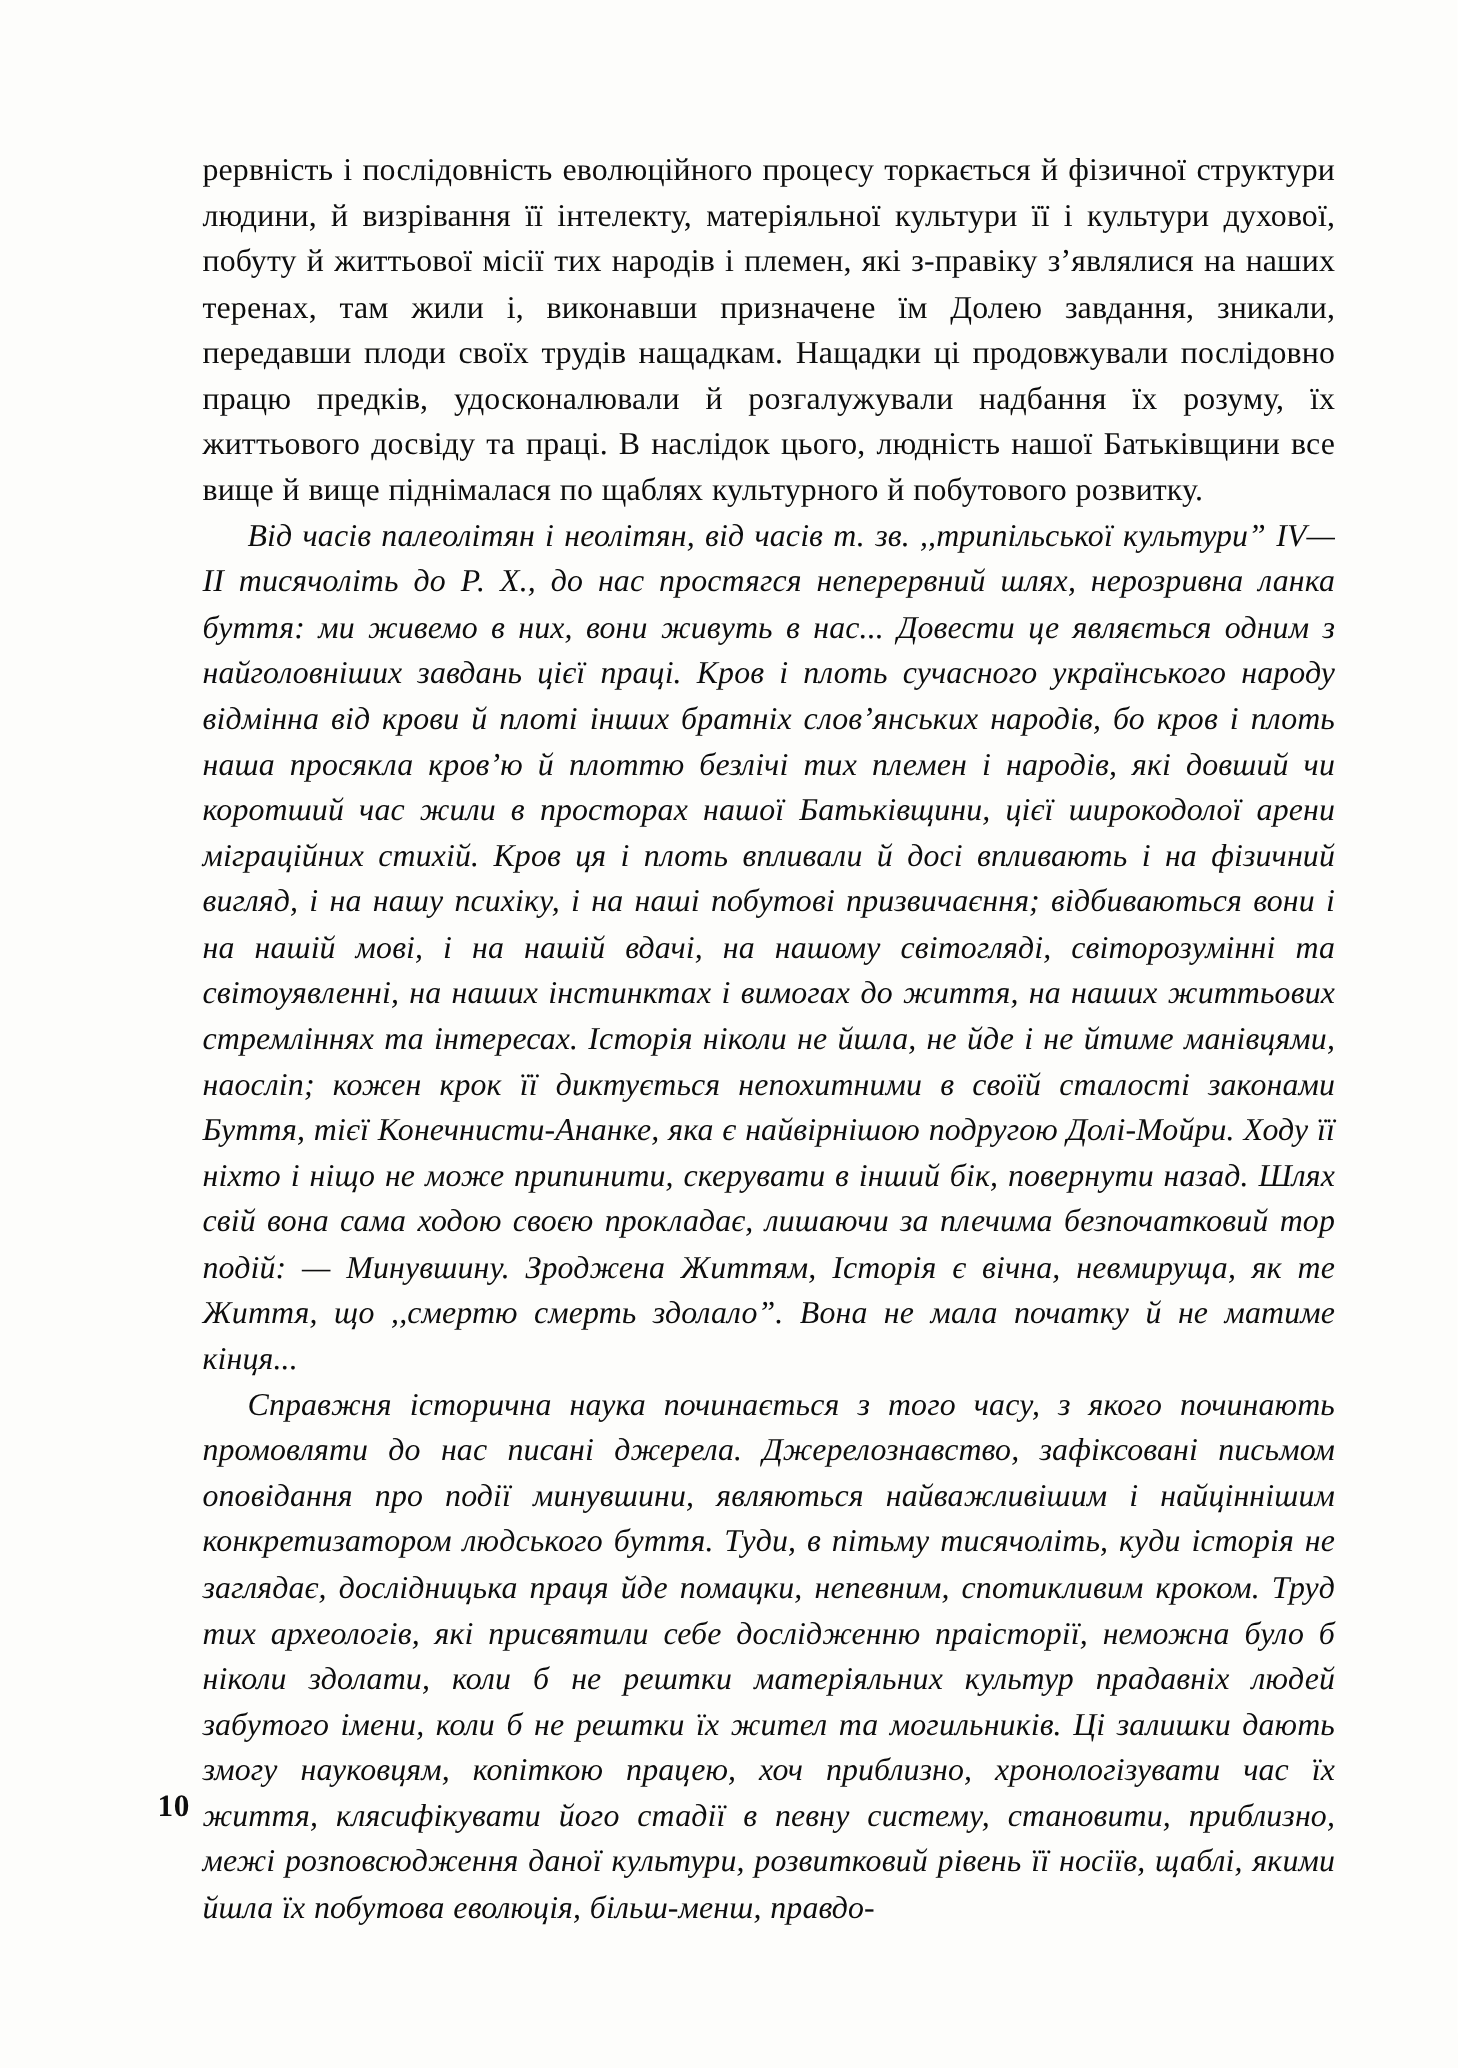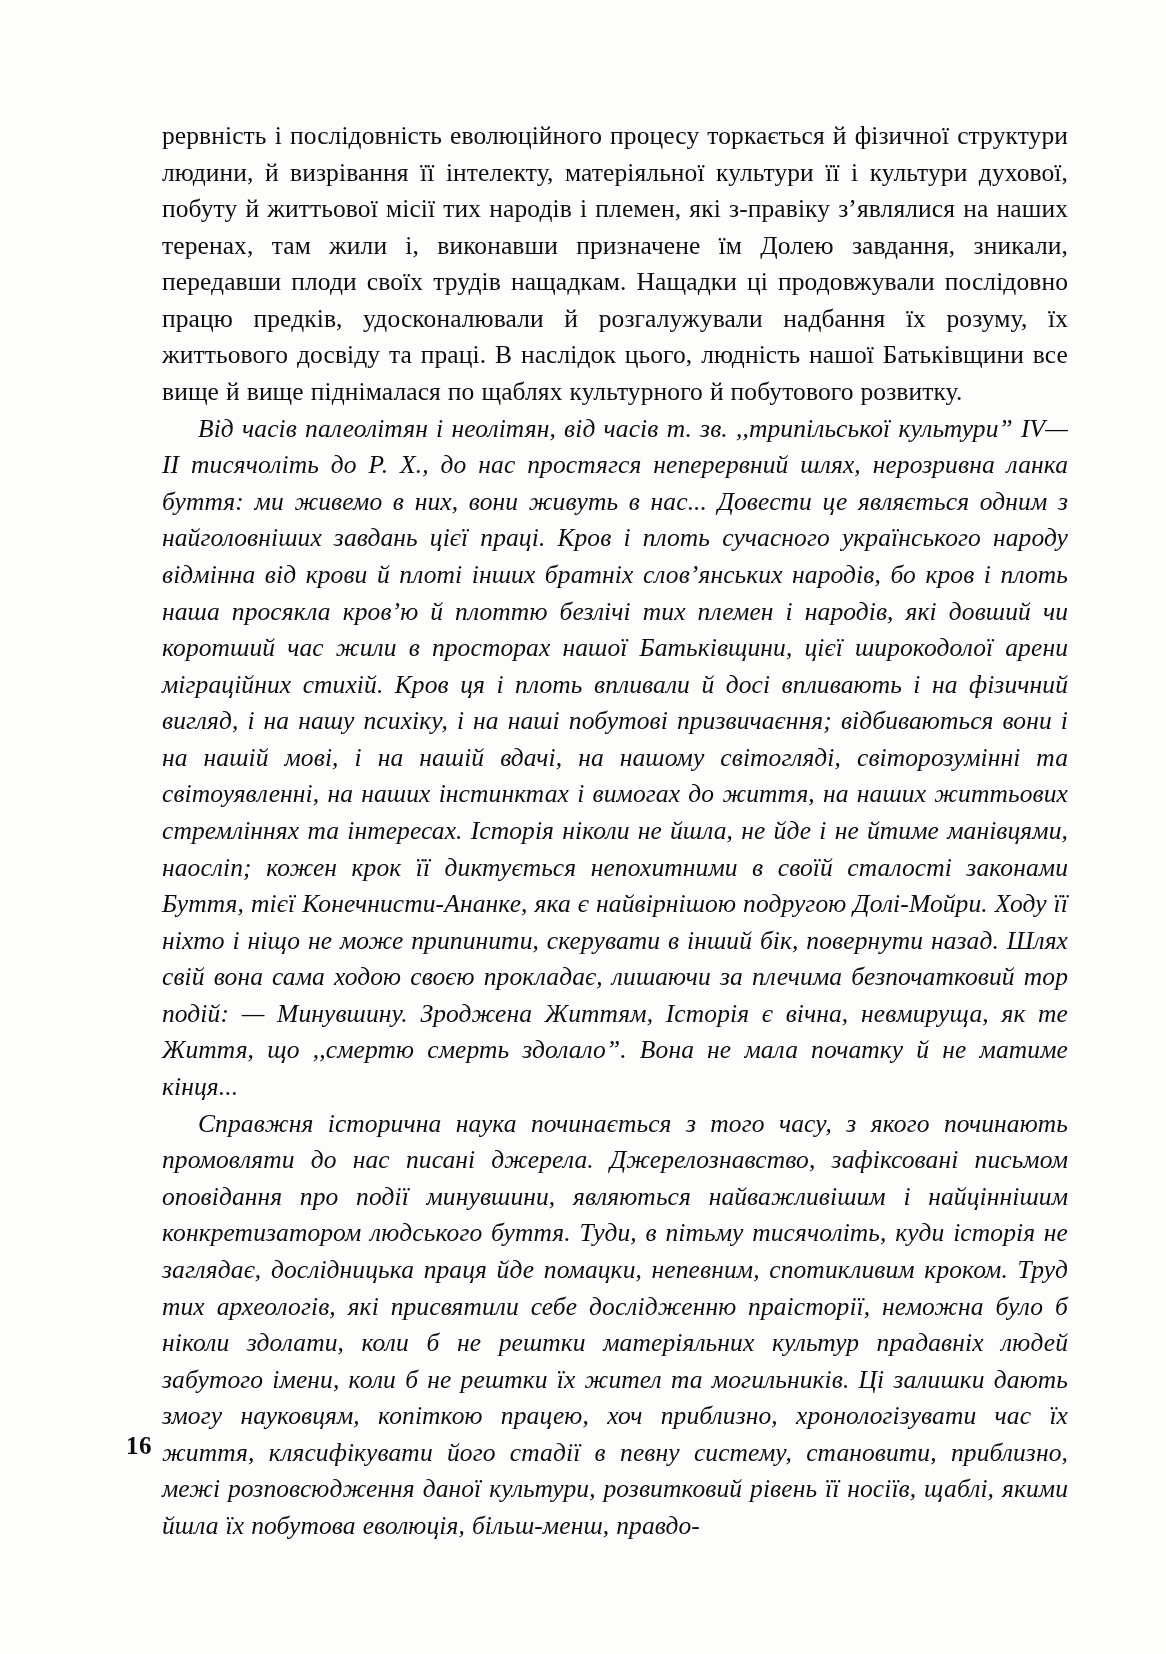--- a/index.html
+++ b/index.html
@@ -60,15 +60,15 @@
 <body>
 
 <div class="page">
 
   <div class="text-column">
     <p class="para">рервність і послідовність еволюційного процесу торкається й фізичної структури людини, й визрівання її інтелекту, матеріяльної культури її і культури духової, побуту й життьової місії тих народів і племен, які з-правіку з’являлися на наших теренах, там жили і, виконавши призначене їм Долею завдання, зникали, передавши плоди своїх трудів нащадкам. Нащадки ці продовжували послідовно працю предків, удосконалювали й розгалужували надбання їх розуму, їх життьового досвіду та праці. В наслідок цього, людність нашої Батьківщини все вище й вище піднімалася по щаблях культурного й побутового розвитку.</p>
     <p class="para indent">Від часів палеолітян і неолітян, від часів т. зв. ,,трипільської культури” IV—II тисячоліть до Р. Х., до нас простягся неперервний шлях, нерозривна ланка буття: ми живемо в них, вони живуть в нас... Довести це являється одним з найголовніших завдань цієї праці. Кров і плоть сучасного українського народу відмінна від крови й плоті інших братніх слов’янських народів, бо кров і плоть наша просякла кров’ю й плоттю безлічі тих племен і народів, які довший чи коротший час жили в просторах нашої Батьківщини, цієї широкодолої арени міграційних стихій. Кров ця і плоть впливали й досі впливають і на фізичний вигляд, і на нашу психіку, і на наші побутові призвичаєння; відбиваються вони і на нашій мові, і на нашій вдачі, на нашому світогляді, світорозумінні та світоуявленні, на наших інстинктах і вимогах до життя, на наших життьових стремліннях та інтересах. Історія ніколи не йшла, не йде і не йтиме манівцями, наосліп; кожен крок її диктується непохитними в своїй сталості законами Буття, тієї Конечнисти-Ананке, яка є найвірнішою подругою Долі-Мойри. Ходу її ніхто і ніщо не може припинити, скерувати в інший бік, повернути назад. Шлях свій вона сама ходою своєю прокладає, лишаючи за плечима безпочатковий тор подій: — Минувшину. Зроджена Життям, Історія є вічна, невмируща, як те Життя, що ,,смертю смерть здолало”. Вона не мала початку й не матиме кінця...</p>
     <p class="para indent">Справжня історична наука починається з того часу, з якого починають промовляти до нас писані джерела. Джерелознавство, зафіксовані письмом оповідання про події минувшини, являються найважливішим і найціннішим конкретизатором людського буття. Туди, в пітьму тисячоліть, куди історія не заглядає, дослідницька праця йде помацки, непевним, спотикливим кроком. Труд тих археологів, які присвятили себе дослідженню праісторії, неможна було б ніколи здолати, коли б не рештки матеріяльних культур прадавніх людей забутого імени, коли б не рештки їх жител та могильників. Ці залишки дають змогу науковцям, копіткою працею, хоч приблизно, хронологізувати час їх життя, клясифікувати його стадії в певну систему, становити, приблизно, межі розповсюдження даної культури, розвитковий рівень її носіїв, щаблі, якими йшла їх побутова еволюція, більш-менш, правдо-</p>
   </div>
 
-  <div class="folio">16</div>
+  <div class="folio">10</div>
 
 </div>
 
 </body></html>

